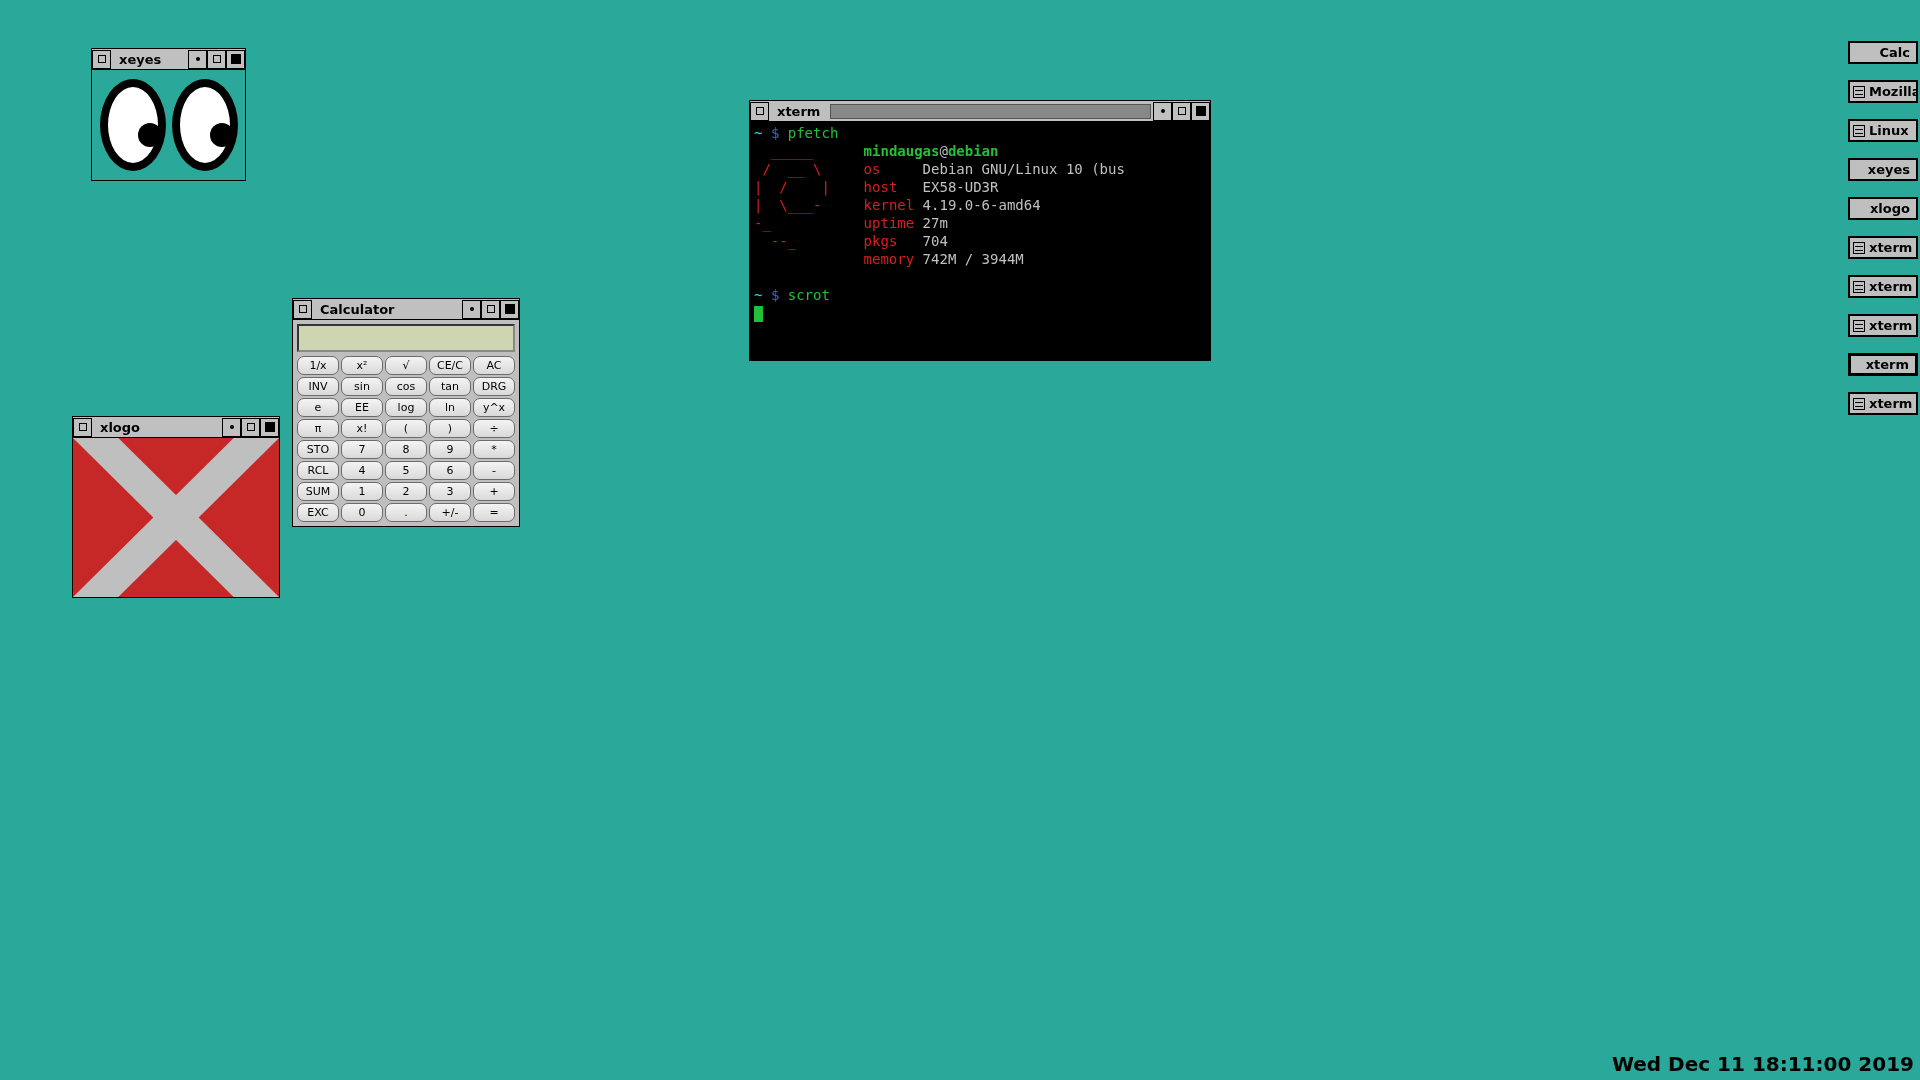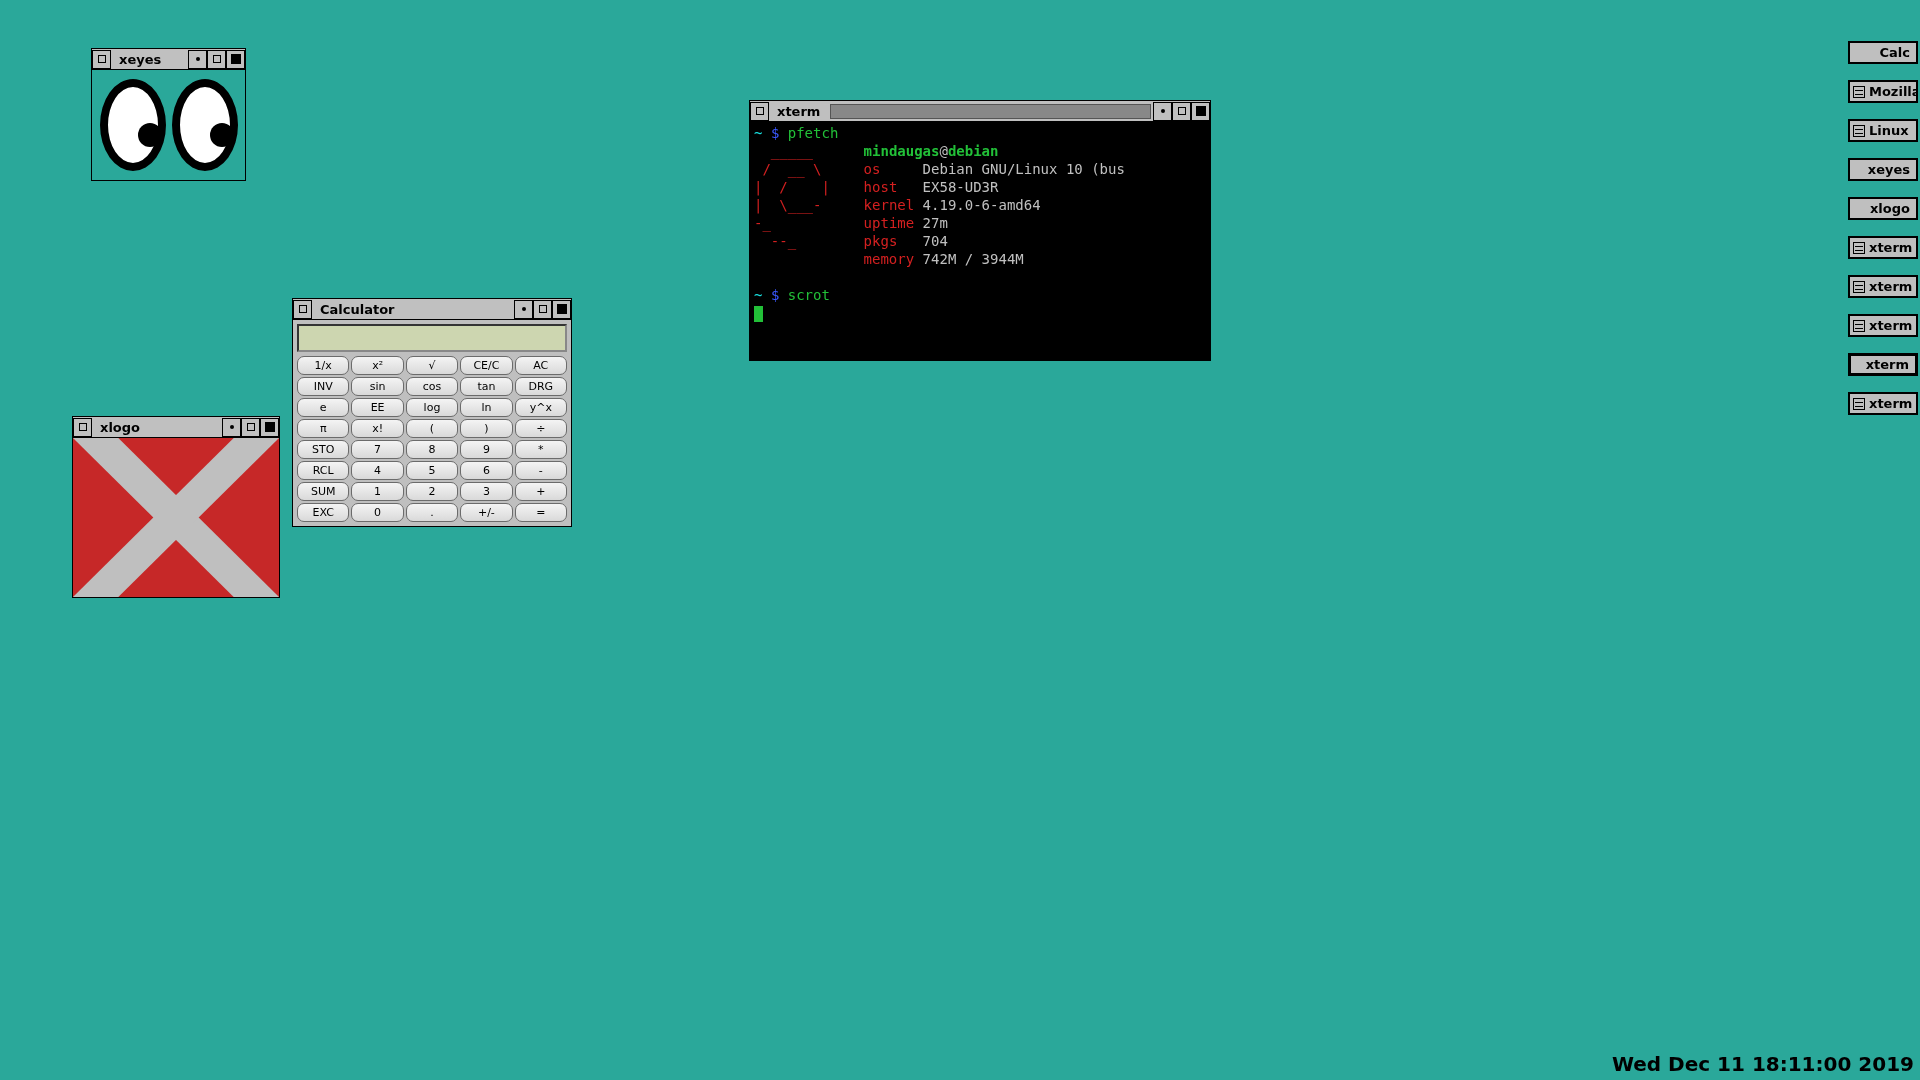--- a/index.html
+++ b/index.html
@@ -91,21 +91,21 @@
   #win-xlogo { left: 72px; top: 416px; width: 208px; }
   #xlogo-body {
     height: 159px;
     background: #c62828;
     position: relative;
     overflow: hidden;
   }
   #xlogo-body svg { width: 100%; height: 100%; display:block; }
 
   
-  #win-calc { left: 292px; top: 298px; width: 280px; }
+  #win-calc { left: 292px; top: 298px; width: 228px; }
   #calc-body { padding: 4px; background:#bfbfbf; }
   #calc-display {
     height: 28px;
     border: 2px inset #888;
     background: #cdd6b0;
     margin-bottom: 4px;
   }
   #calc-grid {
     display: grid;
     grid-template-columns: repeat(5, 1fr);

